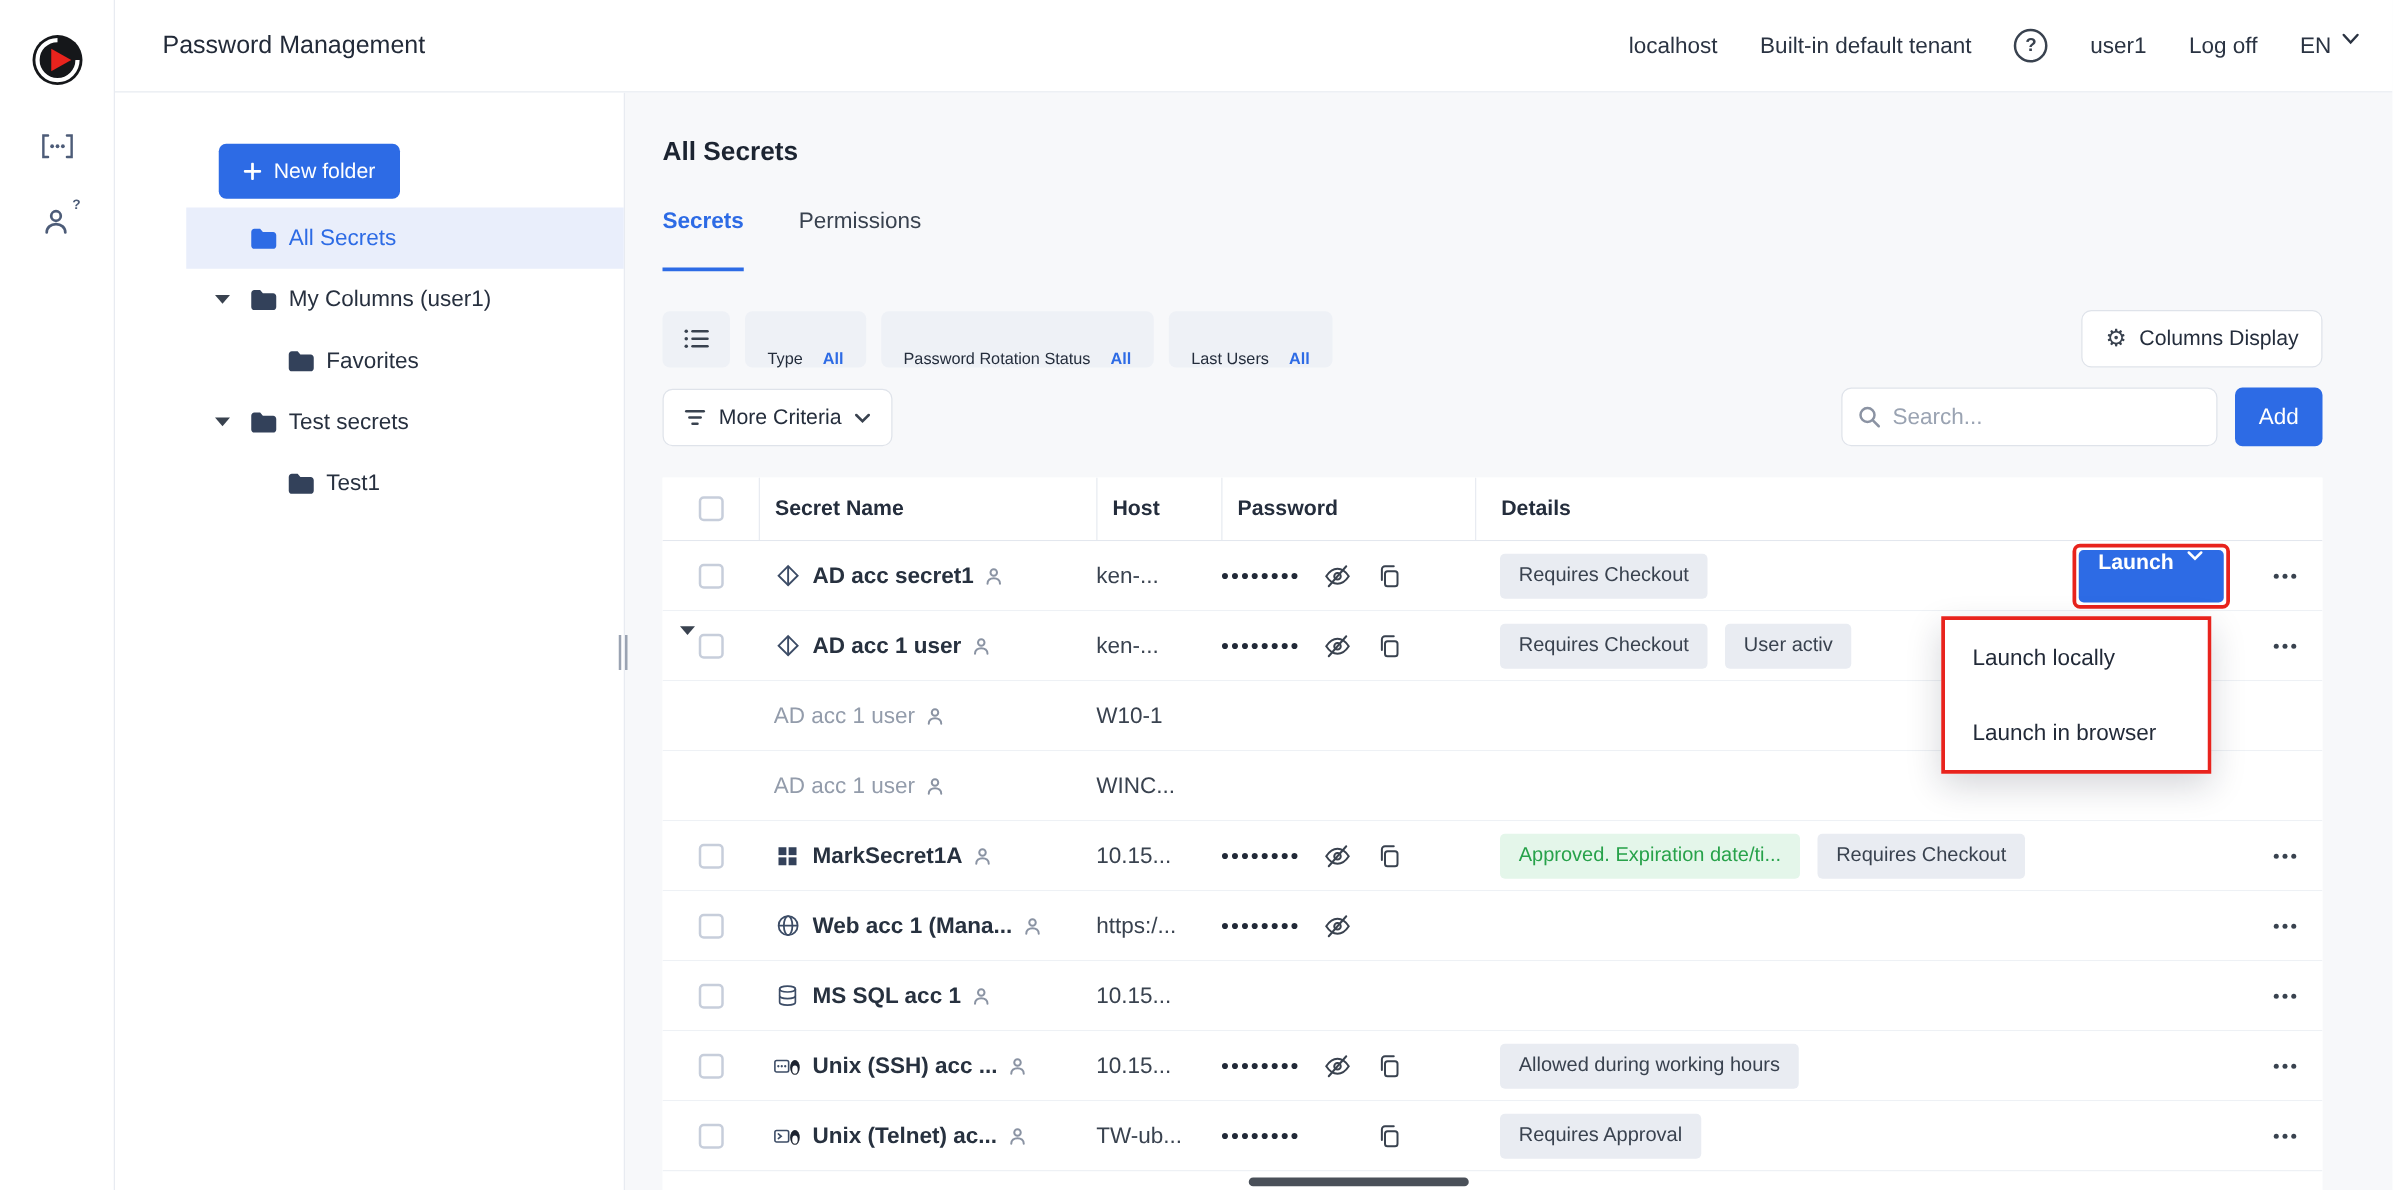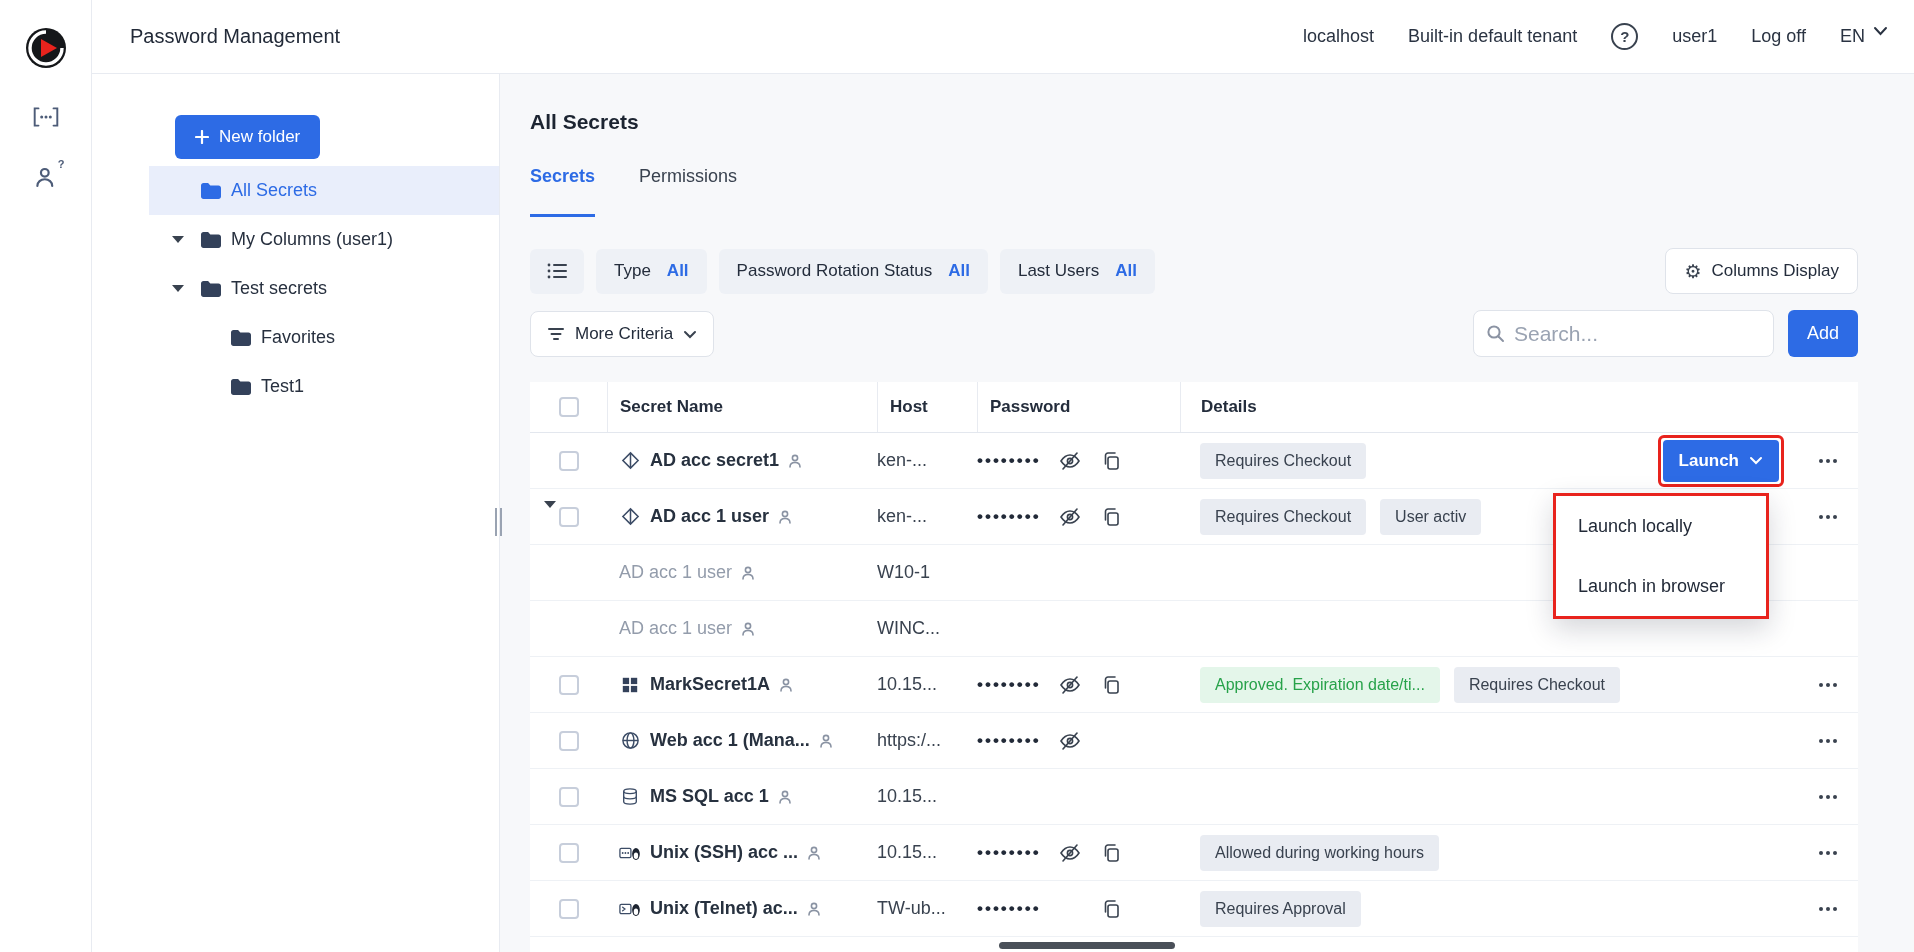--- a/index.html
+++ b/index.html
@@ -40,29 +40,29 @@
 
 
 .content{position:absolute;left:500px;top:74px;width:1414px;height:878px;background:#f7f8fa}
 .page-title{position:absolute;left:30px;top:36px;font-size:21px;font-weight:700;color:#1c2431}
 .tabs{position:absolute;left:30px;top:92px;display:flex;gap:44px}
 .tab{font-size:18px;color:#39424f;padding-bottom:27px;cursor:pointer}
 .tab.active{color:#2d6be5;font-weight:700;border-bottom:3px solid #2d6be5}
 
 .frow1{position:absolute;left:30px;top:174px;right:56px;display:flex;gap:12px;align-items:center}
 .iconbtn{width:54px;height:45px;background:#eef1f6;border-radius:6px;display:flex;align-items:center;justify-content:center;border:none;cursor:pointer}
-.chip{height:45px;background:#eef1f6;border-radius:6px;display:flex;align-items:center;gap:16px;padding:0 18px;font-size:17px;color:#242d3c;cursor:pointer}
+.chip{height:45px;background:#eef1f6;border-radius:6px;display:flex;align-items:flex-end;gap:16px;padding:0 18px;font-size:13px;color:#242d3c;cursor:pointer}
 .chip-val{color:#2d6be5;font-weight:700}
 .btn-cols{margin-left:auto;height:46px;background:#fff;border:1px solid #dfe3ea;border-radius:8px;display:flex;align-items:center;gap:10px;padding:0 18px;font-size:17px;color:#242d3c;cursor:pointer;font-family:inherit}
 .gear{font-size:19px;color:#39424f;line-height:1}
 
 .frow2{position:absolute;left:30px;top:236px;right:56px;display:flex;align-items:flex-end}
 .btn-more{height:46px;background:#fff;border:1px solid #dfe3ea;border-radius:8px;display:flex;align-items:center;gap:10px;padding:0 16px;font-size:17px;color:#242d3c;cursor:pointer;font-family:inherit}
 .search{margin-left:auto;width:301px;height:47px;background:#fff;border:1px solid #dfe3ea;border-radius:8px;display:flex;align-items:center;padding:0 12px;gap:9px}
-.search input{border:none;outline:none;font-size:21px;flex:1;font-family:inherit;color:#2a3342;background:transparent;min-width:0}
+.search input{border:none;outline:none;font-size:18px;flex:1;font-family:inherit;color:#2a3342;background:transparent;min-width:0}
 .search input::placeholder{color:#9aa3b2}
 .btn-add{margin-left:14px;width:70px;height:47px;background:#2d6be5;color:#fff;border:none;border-radius:6px;font-size:18px;font-family:inherit;cursor:pointer}
 
 
 .table{position:absolute;left:30px;top:308px;width:1328px;bottom:0;background:#fff;overflow:hidden}
 .thead{display:flex;height:51px;border-bottom:1px solid #e3e7ee;align-items:stretch;font-size:17px;font-weight:700;color:#242d3c;background:#fff}
 .th{display:flex;align-items:center;padding-left:12px;border-left:1px solid #e8ebf1;white-space:nowrap}
 .th-check{width:77px;display:flex;align-items:center;justify-content:center}
 .w-name{width:270px}.w-host{width:100px}.w-pass{width:203px}.w-det{flex:1;padding-left:20px}.w-act{width:60px;border-left:none}
 .trow{display:flex;height:56px;border-bottom:1px solid #eef1f5;align-items:center;background:#fff;position:relative}
@@ -82,21 +82,21 @@
 .c-det{flex:1;display:flex;align-items:center;gap:14px;padding-left:20px;min-width:0}
 .c-act{width:60px;display:flex;justify-content:center}
 .badge{background:#e9ecf2;color:#39424f;font-size:16px;border-radius:4px;padding:9px 15px;white-space:nowrap;flex:0 0 auto}
 .badge.green{background:#e4f6ea;color:#27a24a}
 .badge.trunc{max-width:130px;overflow:hidden;text-overflow:clip}
 .menu-dots{display:flex;gap:3px;cursor:pointer;padding:8px 4px;align-items:center}
 .menu-dots i{width:4px;height:4px;border-radius:50%;background:#39424f}
 
 
 .launch-wrap{margin-left:auto;margin-right:14px;border:3px solid #e8231d;border-radius:6px;padding:2px;background:#fff;flex:0 0 auto}
-.btn-launch{height:42px;background:#2d6be5;color:#fff;border:none;border-radius:4px;display:flex;align-items:center;gap:10px;padding:0 16px;font-size:17px;font-weight:700;font-family:inherit;cursor:pointer}
+.btn-launch{height:42px;background:#2d6be5;color:#fff;border:none;border-radius:4px;display:flex;align-items:flex-start;gap:10px;padding:0 16px;font-size:17px;font-weight:700;font-family:inherit;cursor:pointer}
 .dropdown{position:absolute;left:1053px;top:419px;width:216px;background:#fff;border:3px solid #e8231d;box-shadow:0 10px 26px rgba(20,30,50,.18);z-index:30}
 .dd-item{height:60px;display:flex;align-items:center;padding-left:22px;font-size:18px;color:#222a38;cursor:pointer;background:#fff}
 .hthumb{position:absolute;left:499px;top:868px;width:176px;height:7px;background:#4a5059;border-radius:4px;z-index:9;cursor:pointer}
 
 svg{display:block}
 </style>
 </head>
 <body>
 
 <div class="app">
@@ -168,41 +168,41 @@
         <span class="caretbox">
             <i class="tri-down"></i>
           </span>
         <span class="folder">
             <svg width="22" height="18" viewBox="0 0 22 18" fill="currentColor">
               <path d="M1 3.5C1 2.1 2.1 1 3.5 1h4.6l2.2 2.6h8.2c1.4 0 2.5 1.1 2.5 2.5v8.4c0 1.4-1.1 2.5-2.5 2.5h-15C2.1 17 1 15.9 1 14.5Z"></path>
             </svg>
           </span>
         <span>My Columns (user1)</span>
       </div>
-      <div class="tree-item">
-        <span class="caretbox">
+      <div class="tree-item indent">
+        <span class="caretbox hidden-c">
             <i class="tri-down"></i>
           </span>
         <span class="folder">
             <svg width="22" height="18" viewBox="0 0 22 18" fill="currentColor">
               <path d="M1 3.5C1 2.1 2.1 1 3.5 1h4.6l2.2 2.6h8.2c1.4 0 2.5 1.1 2.5 2.5v8.4c0 1.4-1.1 2.5-2.5 2.5h-15C2.1 17 1 15.9 1 14.5Z"></path>
             </svg>
           </span>
-        <span>Test secrets</span>
-      </div>
-      <div class="tree-item indent">
-        <span class="caretbox hidden-c">
+        <span>Favorites</span>
+      </div>
+      <div class="tree-item">
+        <span class="caretbox">
             <i class="tri-down"></i>
           </span>
         <span class="folder">
             <svg width="22" height="18" viewBox="0 0 22 18" fill="currentColor">
               <path d="M1 3.5C1 2.1 2.1 1 3.5 1h4.6l2.2 2.6h8.2c1.4 0 2.5 1.1 2.5 2.5v8.4c0 1.4-1.1 2.5-2.5 2.5h-15C2.1 17 1 15.9 1 14.5Z"></path>
             </svg>
           </span>
-        <span>Favorites</span>
+        <span>Test secrets</span>
       </div>
       <div class="tree-item indent">
         <span class="caretbox hidden-c">
             <i class="tri-down"></i>
           </span>
         <span class="folder">
             <svg width="22" height="18" viewBox="0 0 22 18" fill="currentColor">
               <path d="M1 3.5C1 2.1 2.1 1 3.5 1h4.6l2.2 2.6h8.2c1.4 0 2.5 1.1 2.5 2.5v8.4c0 1.4-1.1 2.5-2.5 2.5h-15C2.1 17 1 15.9 1 14.5Z"></path>
             </svg>
           </span>

